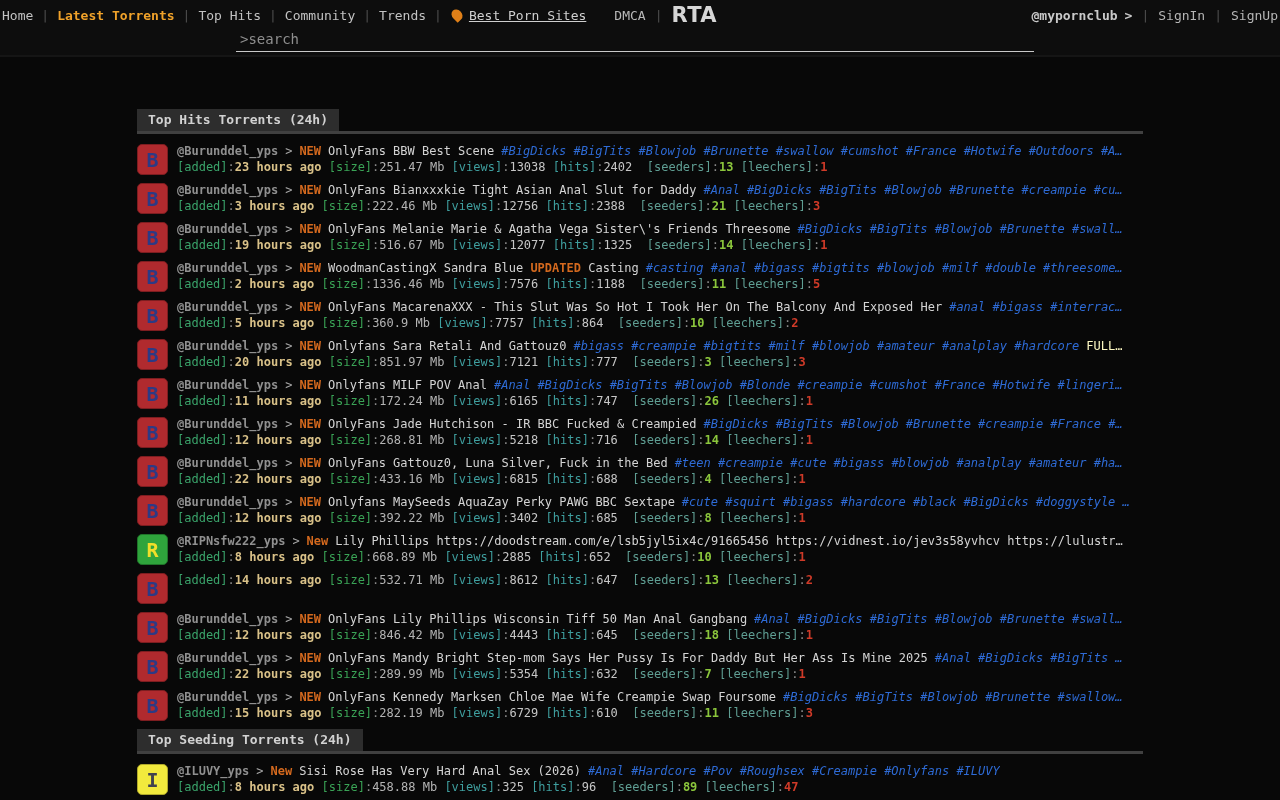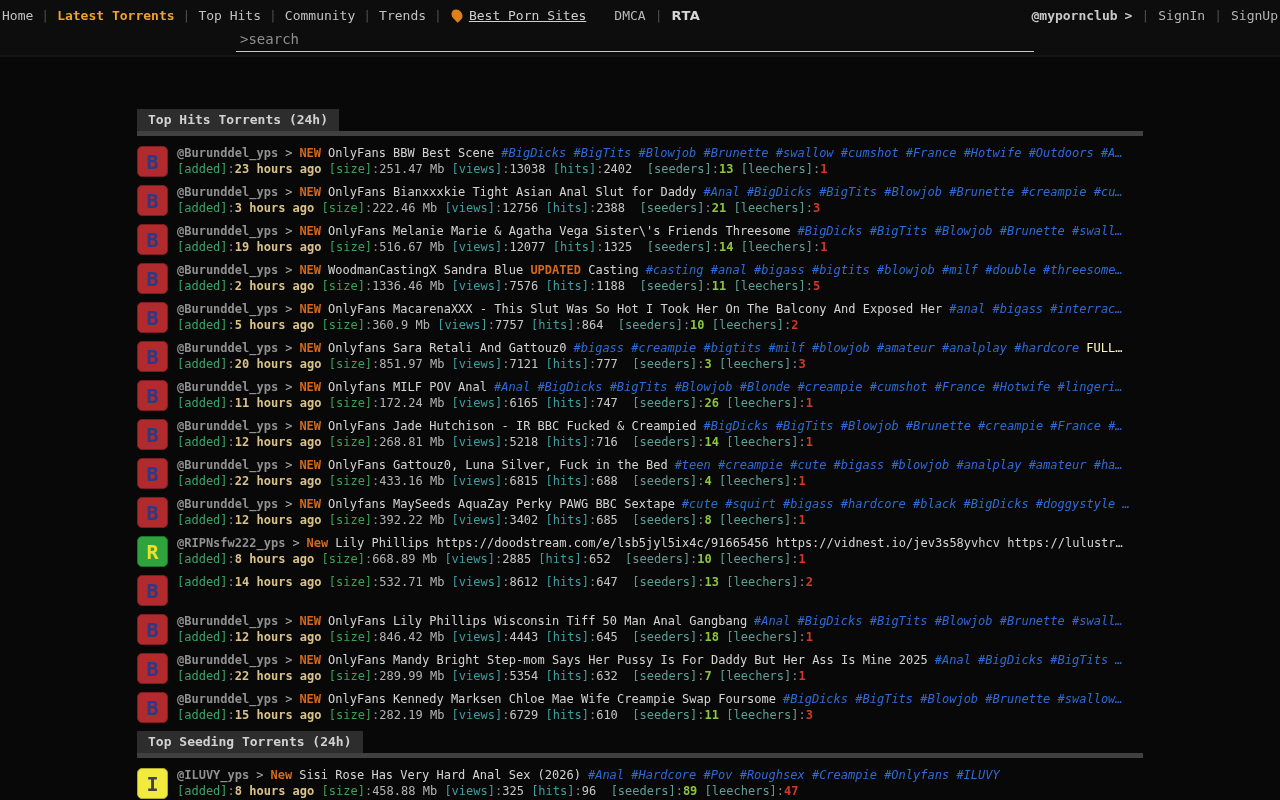--- a/index.html
+++ b/index.html
@@ -24,40 +24,40 @@
   .pipe { color:#4d4d4d; margin:0 9px; }
   .flame {
     display:inline-block; width:10px; height:12px;
     background:#e08018; border-radius:50% 50% 50% 0;
     transform:rotate(-45deg); margin:0 7px 0 2px;
   }
   .promo-link { color:#cfcfcf; text-decoration:underline; cursor:pointer; }
   .dmca { color:#b8b8b8; margin-left:28px; text-decoration:none; cursor:pointer; }
   .rta {
     font-family:"DejaVu Sans", sans-serif;
-    font-weight:800; font-size:13px; color:#d6d6d6; letter-spacing:0.5px;
+    font-weight:800; font-size:21px; color:#d6d6d6; letter-spacing:0.5px;
   }
   .nav-right { margin-left:auto; display:flex; align-items:center; }
   .account { color:#c9c9c9; font-weight:bold; cursor:pointer; }
   .chev { color:#c9c9c9; font-weight:bold; margin-left:7px; }
   .auth-link { color:#b5b5b5; text-decoration:none; cursor:pointer; }
   
   .searchwrap { height:27px; background:#0d0d0d; border-bottom:2px solid #151515; }
   .search-input {
     display:block; width:798px; margin-left:236px;
     background:transparent; border:none; outline:none;
     border-bottom:1px solid #c9c9c9;
     color:#a8a8a8; font-family:"DejaVu Sans Mono", monospace; font-size:14px;
     padding:1px 4px 4px;
   }
   .search-input::placeholder { color:#8f8f8f; opacity:1; }
   
   .content { margin:52px 0 0 137px; width:1006px; }
   .section { margin-bottom:8px; }
-  .section-title-bar { border-bottom:5px solid #404040; margin-bottom:9px; }
+  .section-title-bar { border-bottom:3px solid #404040; margin-bottom:9px; }
   .section-title {
     display:inline-block; background:#2d2d2d; color:#d2d2d2;
     font-size:13px; font-weight:bold; padding:3px 11px 4px;
   }
   .row { display:flex; margin-bottom:7px; cursor:pointer; }
   .avatar {
     flex:0 0 31px; width:31px; height:31px; border-radius:5px;
     display:flex; align-items:center; justify-content:center;
     border:1px solid rgba(0,0,0,0.45);
     margin-right:9px; margin-top:1px;

